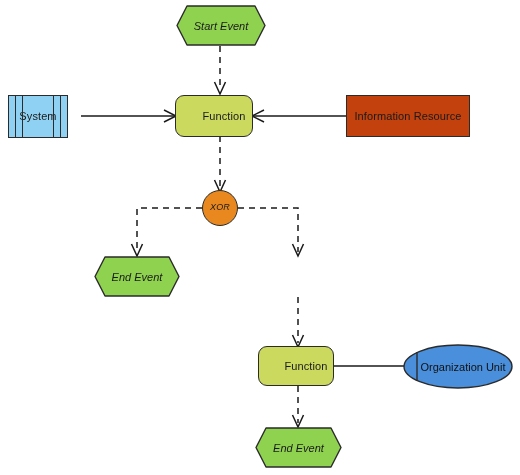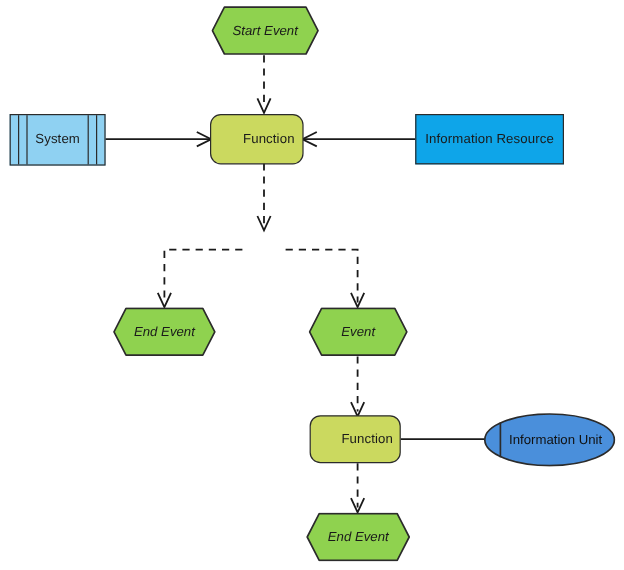--- a/index.html
+++ b/index.html
@@ -58,21 +58,21 @@
   .function {
     border: 1.3px solid #2b2b2b;
     border-radius: 9px;
     background: #CBD95F;
     padding-left: 20px;
   }
 
   
   .inforesource {
     border: 1.3px solid #2b2b2b;
-    background: #0ea5e9;
+    background: #c2410c;
   }
 
   
   .system {
     border: 1.3px solid #2b2b2b;
     background: #8FD1F2;
   }
   .system .vline {
     position: absolute;
     top: 0;
@@ -162,61 +162,58 @@
     </g>
   </svg>
 
   <div class="hex-wrap" style="left:176px; top:5px; width:90px; height:41px;">
     <svg width="90" height="41" viewBox="0 0 90 41" xmlns="http://www.w3.org/2000/svg">
       <polygon points="11,1 79,1 89,20.5 79,40 11,40 1,20.5" fill="#8FD24F" stroke="#2b2b2b" stroke-width="1.4" stroke-linejoin="round"></polygon>
     </svg>
     <div class="hex-label">Start Event</div>
   </div>
 
-  <div class="node system" style="left:8px; top:95px; width:80px; height:43px;">
+  <div class="node system" style="left:8px; top:95px; width:60px; height:43px;">
     <span class="vline" style="left:6px;"></span>
     <span class="vline" style="left:13px;"></span>
     <span class="vline" style="right:13px;"></span>
     <span class="vline" style="right:6px;"></span>
     <span class="node-label">System</span>
   </div>
 
   <div class="node function" style="left:175px; top:95px; width:78px; height:42px;">
     <span class="node-label">Function</span>
   </div>
 
   <div class="node inforesource" style="left:346px; top:95px; width:124px; height:42px;">
     <span class="node-label">Information Resource</span>
   </div>
 
+  <div class="node xor" style="left:202px; top:190px; width:36px; height:36px;">
+    <span class="node-label">XOR</span>
+  </div>
 
   <div class="hex-wrap" style="left:94px; top:256px; width:86px; height:41px;">
     <svg width="86" height="41" viewBox="0 0 86 41" xmlns="http://www.w3.org/2000/svg">
       <polygon points="11,1 75,1 85,20.5 75,40 11,40 1,20.5" fill="#8FD24F" stroke="#2b2b2b" stroke-width="1.4" stroke-linejoin="round"></polygon>
     </svg>
     <div class="hex-label">End Event</div>
   </div>
 
-  <div class="hex-wrap" style="left:257px; top:256px; width:83px; height:41px;">
-    <svg width="83" height="41" viewBox="0 0 83 41" xmlns="http://www.w3.org/2000/svg">
-      <polygon points="11,1 72,1 82,20.5 72,40 11,40 1,20.5" fill="#8FD24F" stroke="#2b2b2b" stroke-width="1.4" stroke-linejoin="round"></polygon>
-    </svg>
-    <div class="hex-label">Event</div>
-  </div>
 
   <div class="node function" style="left:258px; top:346px; width:76px; height:40px;">
     <span class="node-label">Function</span>
   </div>
 
   <div class="orgunit-wrap" style="left:403px; top:344px; width:110px; height:45px;">
     <svg width="110" height="45" viewBox="0 0 110 45" xmlns="http://www.w3.org/2000/svg">
       <ellipse cx="55" cy="22.5" rx="54" ry="21.5" fill="#4A8FDB" stroke="#2b2b2b" stroke-width="1.4"></ellipse>
       <line x1="14" y1="8" x2="14" y2="37" stroke="#2b2b2b" stroke-width="1.4"></line>
     </svg>
-    <div class="orgunit-label">Information Unit</div>
+    <div class="orgunit-label">Organization Unit</div>
   </div>
 
   <div class="hex-wrap" style="left:255px; top:427px; width:87px; height:41px;">
     <svg width="87" height="41" viewBox="0 0 87 41" xmlns="http://www.w3.org/2000/svg">
       <polygon points="11,1 76,1 86,20.5 76,40 11,40 1,20.5" fill="#8FD24F" stroke="#2b2b2b" stroke-width="1.4" stroke-linejoin="round"></polygon>
     </svg>
     <div class="hex-label">End Event</div>
   </div>
 
 </div>

